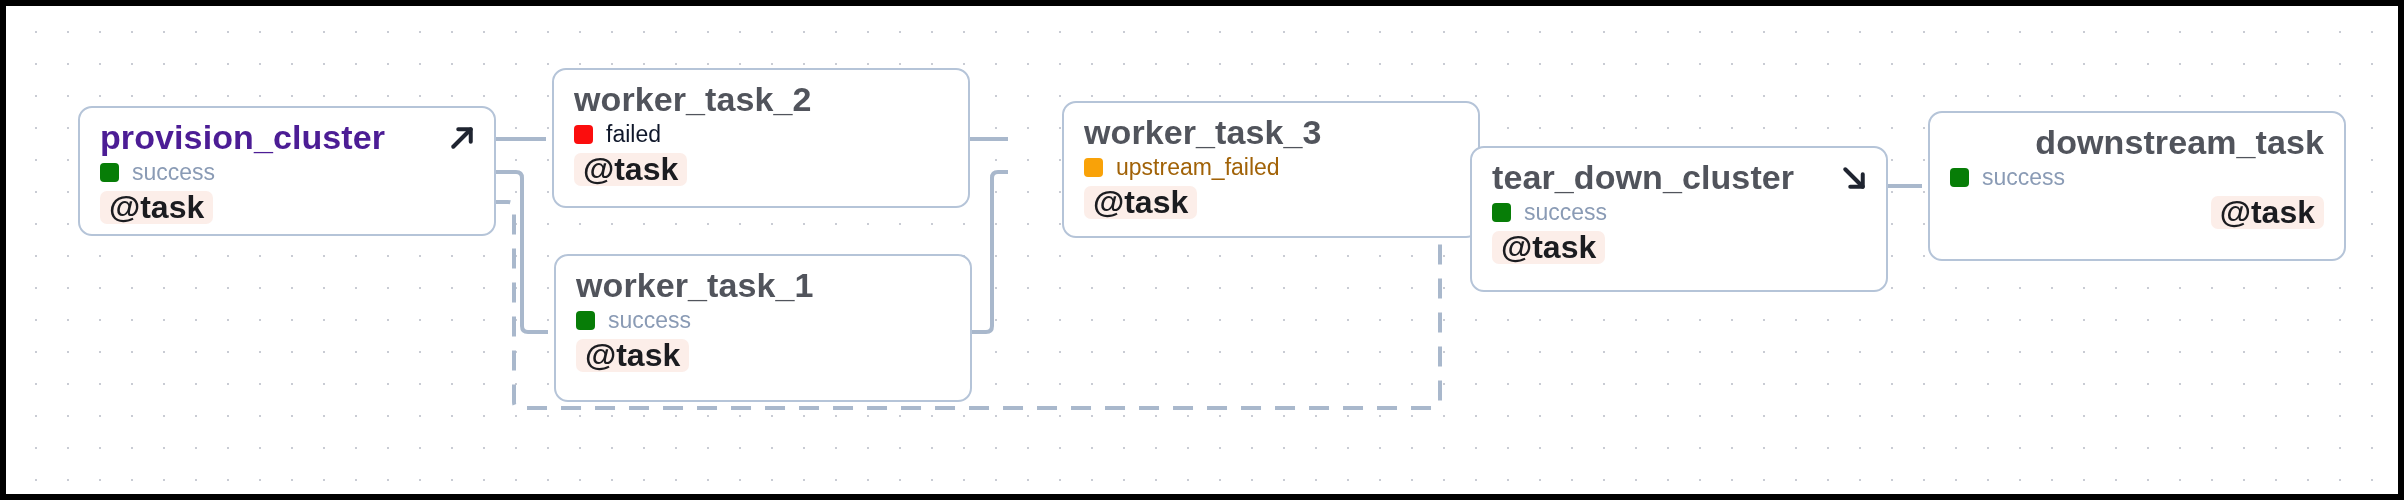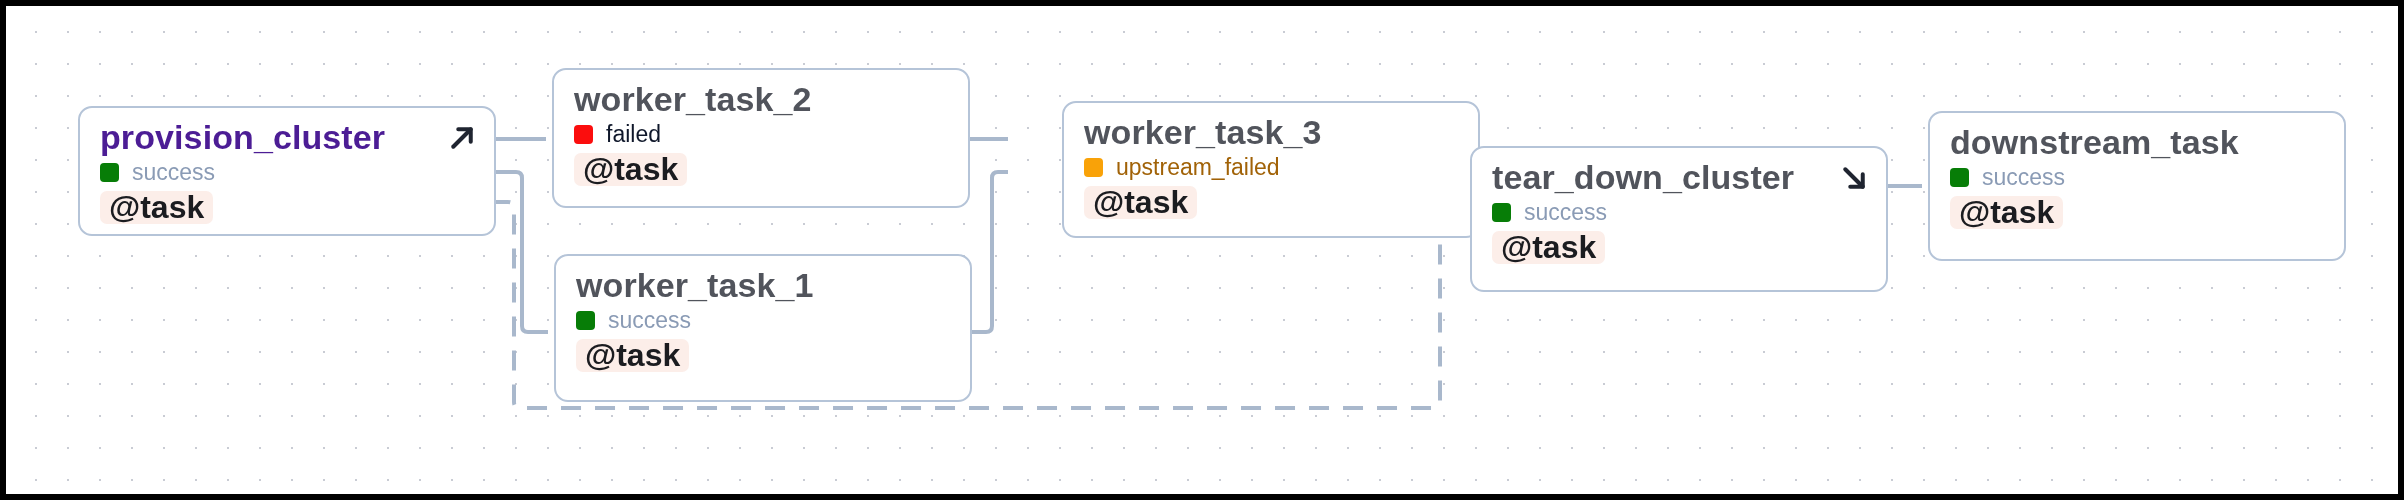--- a/index.html
+++ b/index.html
@@ -163,21 +163,21 @@
     </div>
     <span class="node-badge" style="background: rgb(252, 238, 233); color: rgb(27, 28, 32);">@task</span>
     <span class="corner-icon">
       <svg viewBox="0 0 24 24" fill="none" stroke="currentColor" stroke-width="3.2" stroke-linecap="round" stroke-linejoin="round">
         <line x1="5" y1="5" x2="19" y2="19"></line>
         <polyline points="19 9 19 19 9 19"></polyline>
       </svg>
     </span>
   </div>
 
-  <div class="node" id="node-downstream_task" style="border-color: rgb(181, 196, 216);">
+  <div class="node" id="node-downstream_task" style="border-color: rgb(181, 196, 216); text-align: right;">
     <div class="node-title" style="color: rgb(81, 84, 92);">downstream_task</div>
     <div class="node-state">
       <span class="swatch" style="background:#077d07;"></span>
       <span class="state-label" style="color: rgb(138, 155, 181);">success</span>
     </div>
     <span class="node-badge" style="background: rgb(252, 238, 233); color: rgb(27, 28, 32);">@task</span>
   </div>
 
 </div>
 

